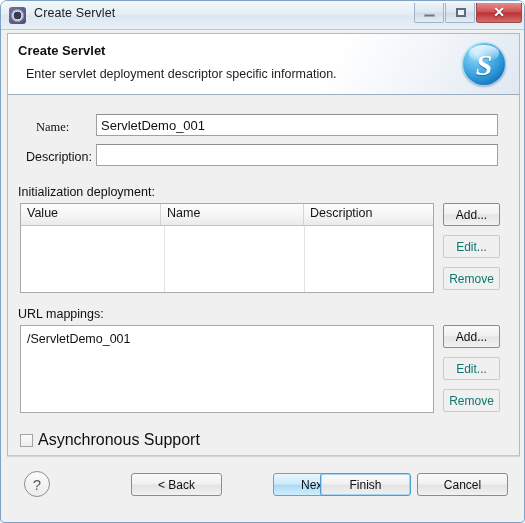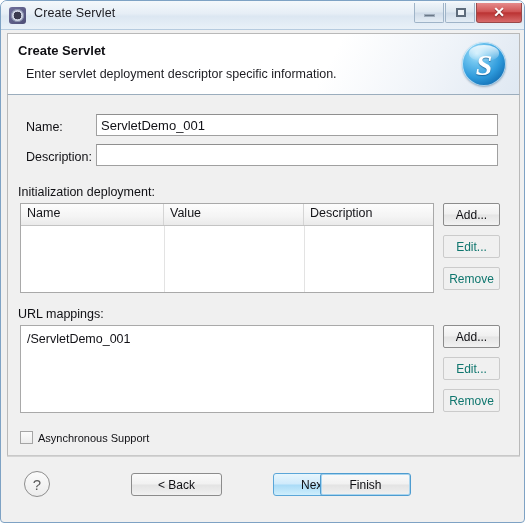--- a/index.html
+++ b/index.html
@@ -289,21 +289,21 @@
     align-items: center;
   }
   .cbox {
     width: 13px; height: 13px;
     box-sizing: border-box;
     background: linear-gradient(to bottom, #fbfbfb, #ededed);
     border: 1px solid #a5a5a5;
     margin-right: 5px;
   }
   .checkrow .lbl {
-    font-size: 11px;
+    font-size: 16px;
     color: #101014;
   }
 
   
   .footer {
     position: absolute;
     left: 6px; top: 455px;
     width: 513px;
     height: 62px;
     box-sizing: border-box;
@@ -376,32 +376,32 @@
   <div class="banner">
     <div class="banner-title">Create Servlet</div>
     <div class="banner-sub">Enter servlet deployment descriptor specific information.</div>
     <div class="banner-logo">
       <span class="s">S</span>
     </div>
   </div>
 
   <div class="body">
 
-    <div class="row-label" style="left:18px; top:25px;">Name:</div>
+    <div class="row-label" style="left:28px; top:25px;font-family:Liberation Serif, serif;">Name:</div>
     <input class="tfield" style="left: 88px; top: 19px; width: 402px; height: 22px;" value="ServletDemo_001">
 
     <div class="row-label" style="left:18px; top:55px;">Description:</div>
     <input class="tfield" style="left: 88px; top: 49px; width: 402px; height: 22px;" value="">
 
     <div class="section-label" style="left:10px; top:90px;">Initialization deployment:</div>
 
     <div class="tbl" style="left:12px; top:108px; width:414px; height:90px;">
       <div class="tbl-head">
+        <div class="th" style="width:140px;">Value</div>
         <div class="th" style="width:143px;">Name</div>
-        <div class="th" style="width:140px;">Value</div>
         <div class="th" style="width:129px;">Description</div>
       </div>
       <div class="tbl-body">
         <div class="colsep" style="left:143px;"></div>
         <div class="colsep" style="left:283px;"></div>
       </div>
     </div>
 
     <button class="sbtn" style="left:435px; top:108px;">Add...</button>
     <button class="sbtn disabled" style="left:435px; top:140px;">Edit...</button>
@@ -421,15 +421,16 @@
       <span class="cbox"></span>
       <span class="lbl">Asynchronous Support</span>
     </div>
   </div>
 
   <div class="footer">
     <div class="help-icon">?</div>
     <button class="fbtn" style="left:124px;">&lt; Back</button>
     <button class="fbtn hover" style="left:218px;margin-left:48px;">Next &gt;</button>
     <button class="fbtn focus" style="left:313px;">Finish</button>
+    <button class="fbtn" style="left:410px;">Cancel</button>
   </div>
 
 </div>
 
 </body></html>

